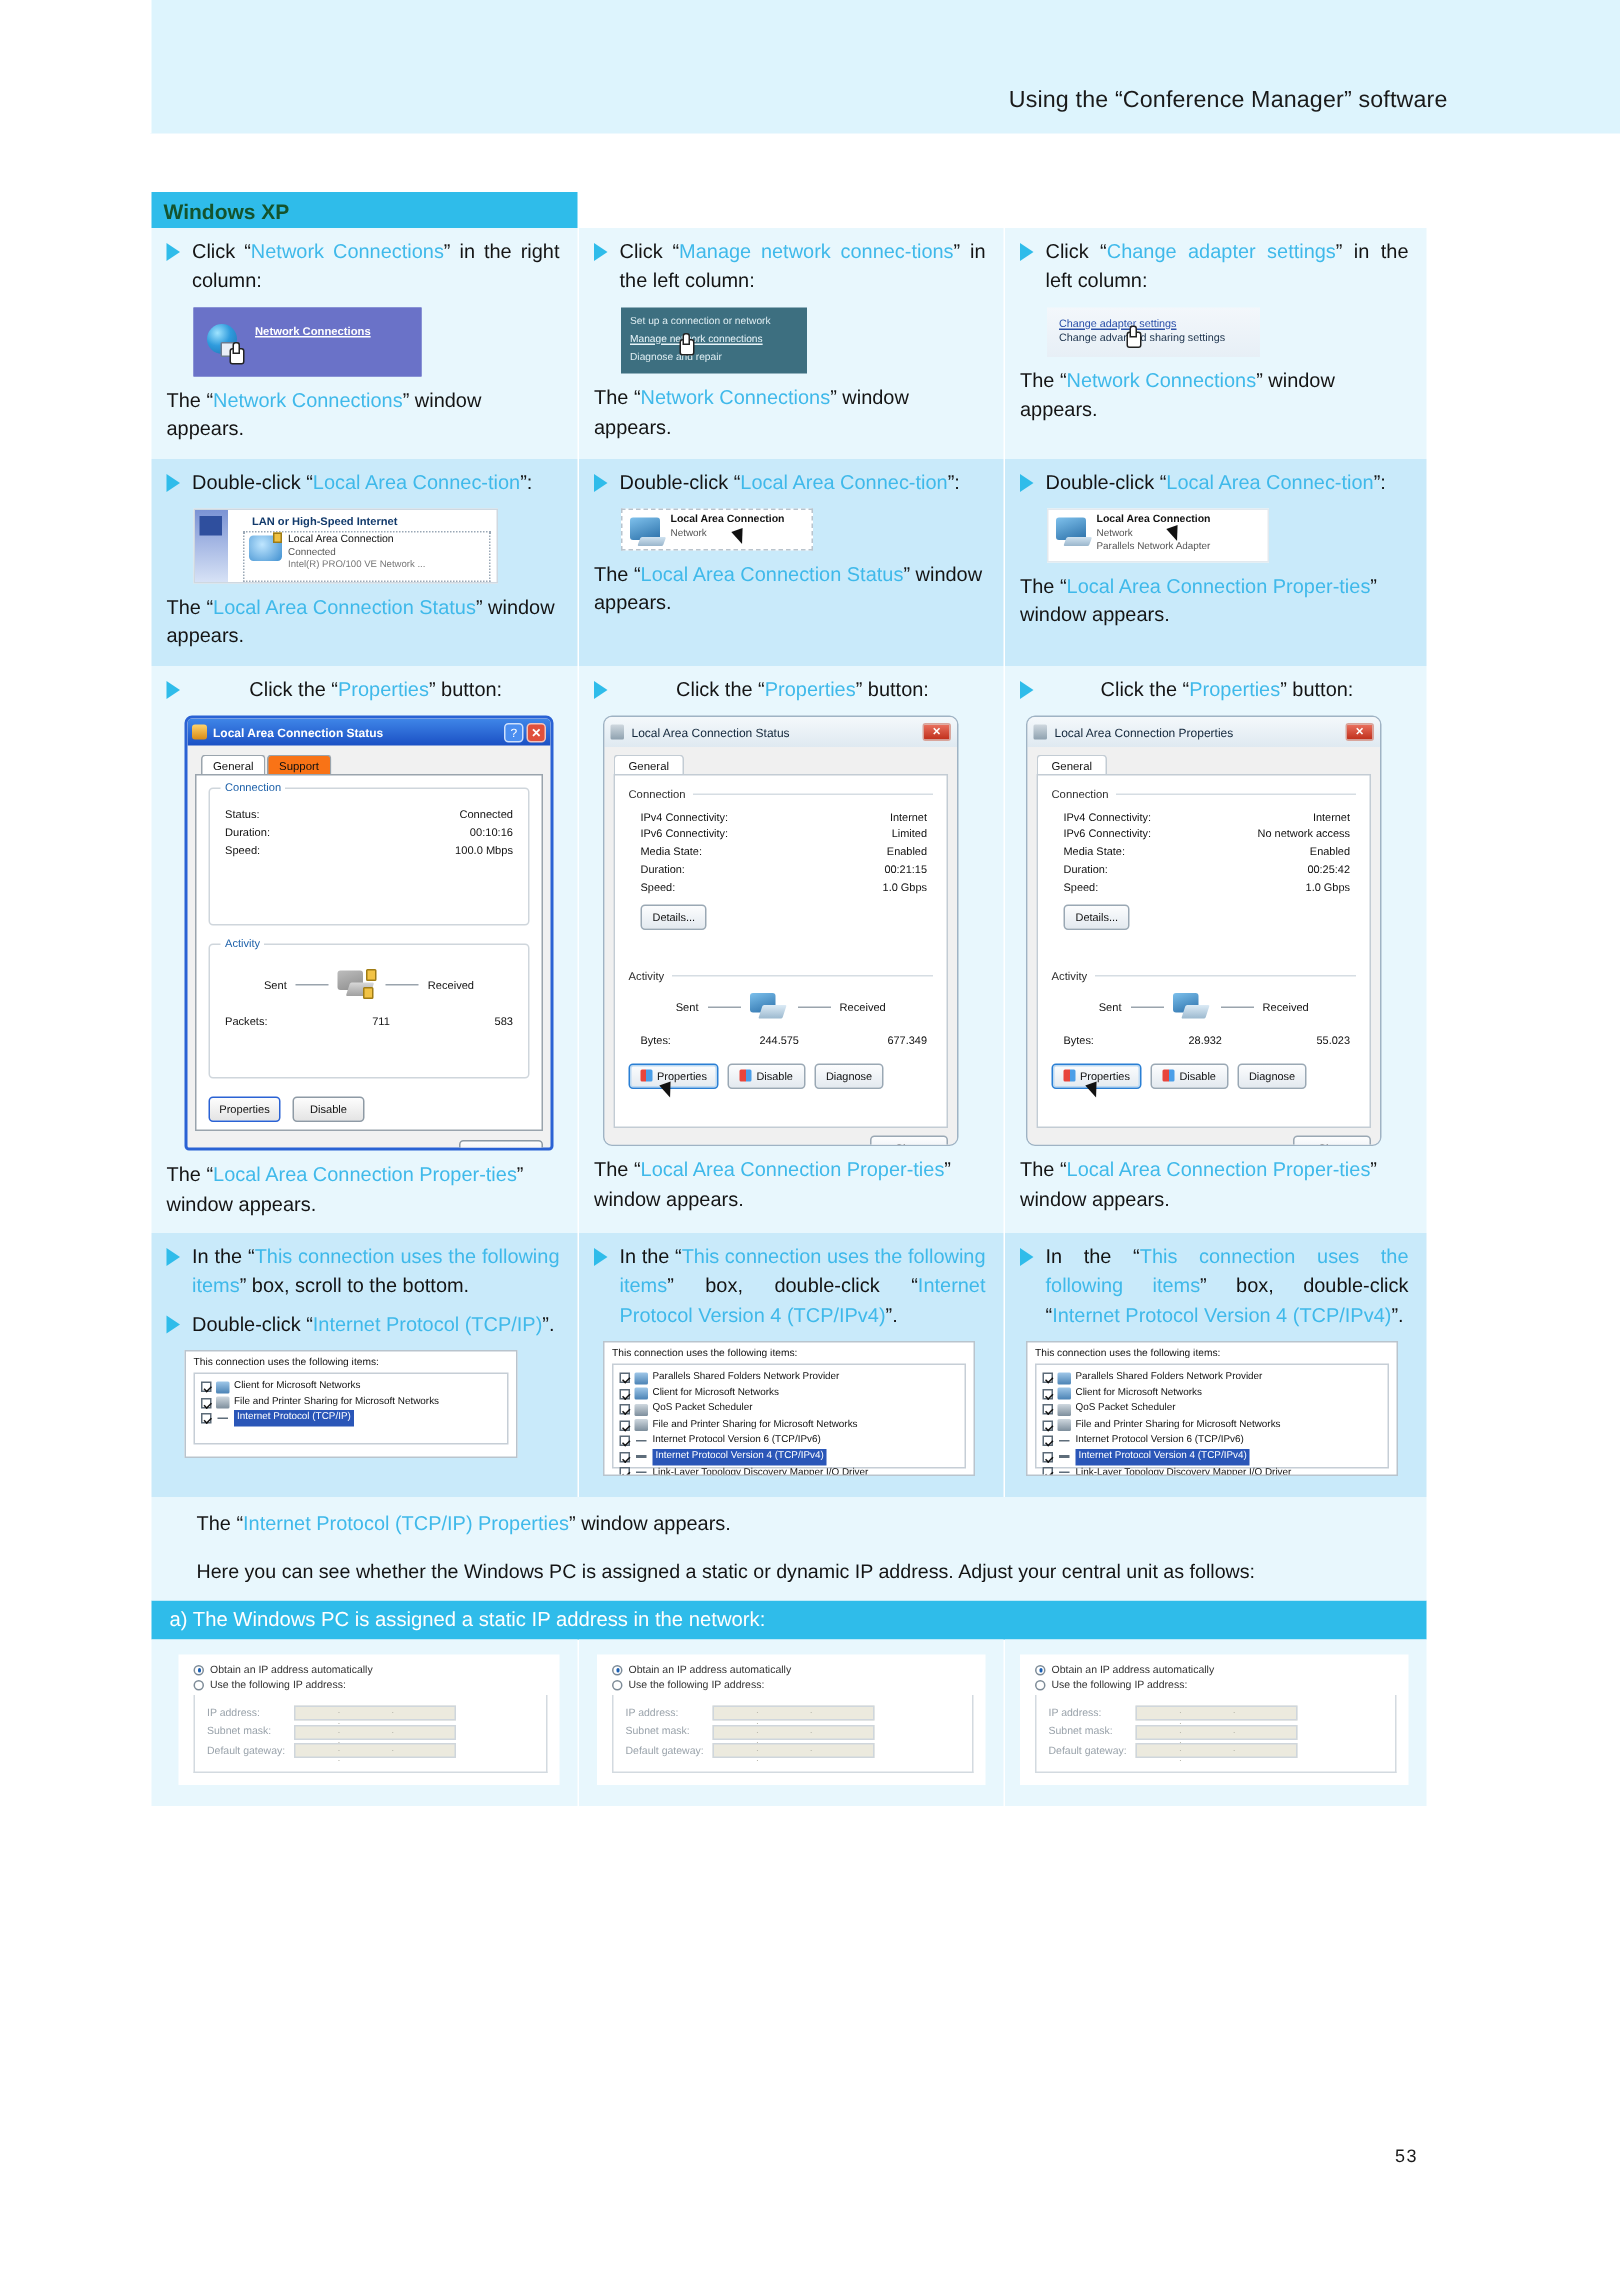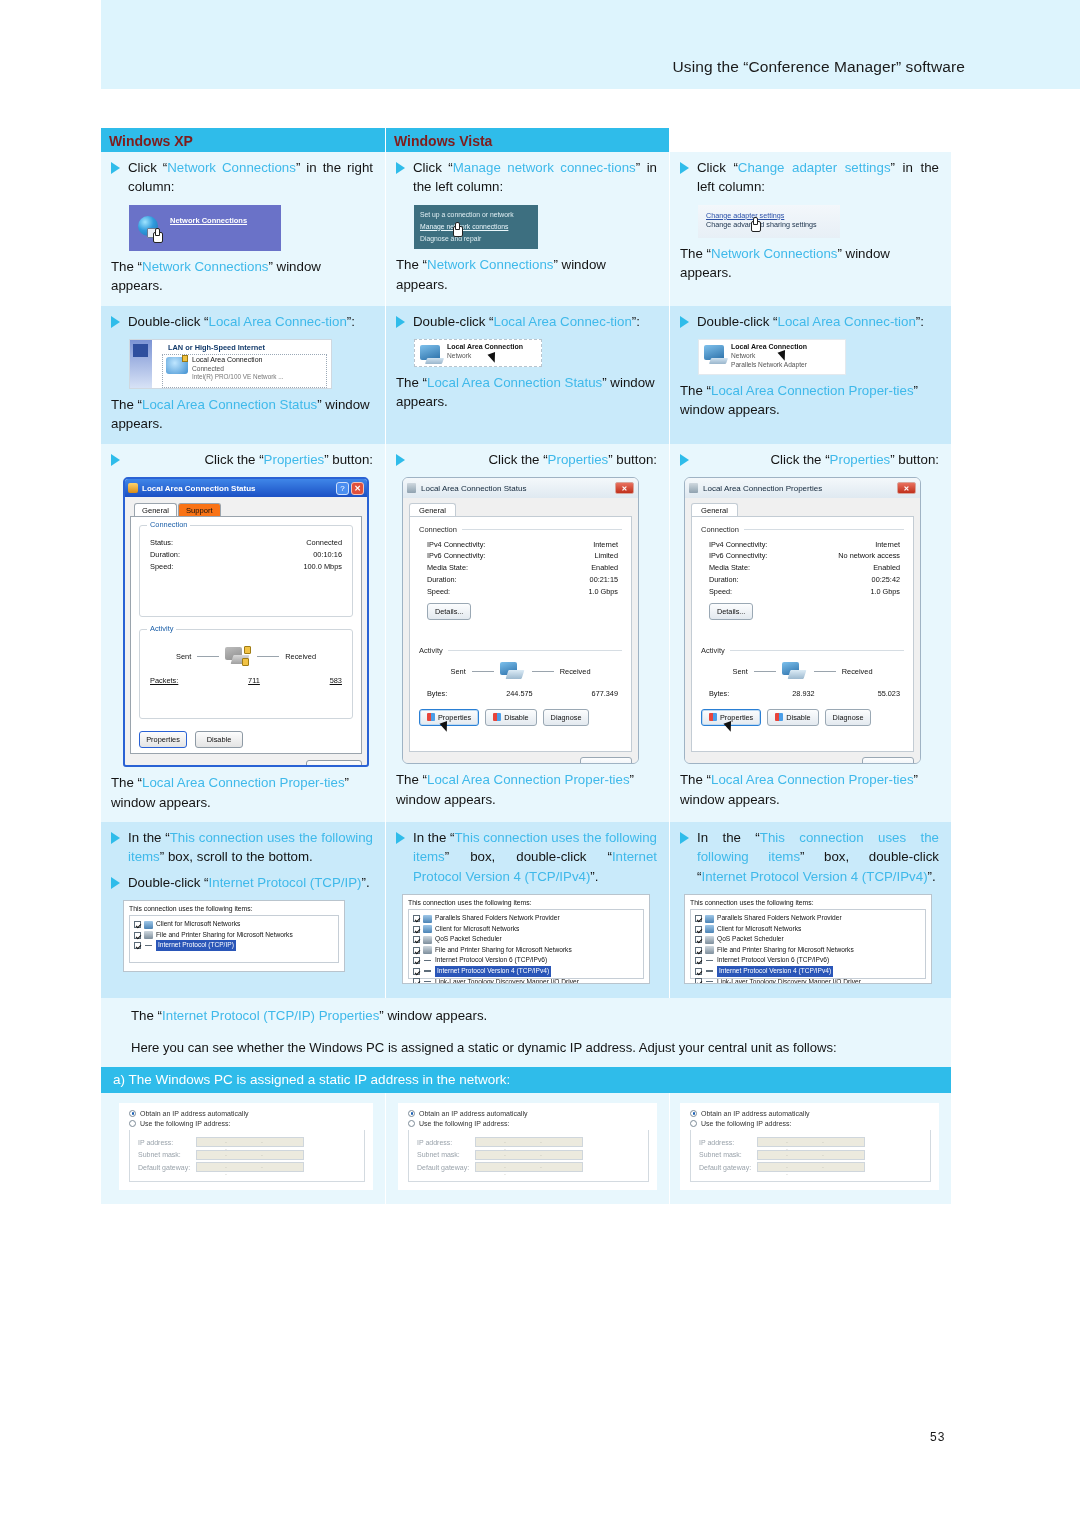--- a/index.html
+++ b/index.html
@@ -24,21 +24,21 @@
   .left-rule{
     position:absolute; left:100px; top:0; width:1px; height:89px; background:#ffffff;
   }
 
   
   .table{
     position:absolute; left:101px; top:128px; width:850px;
   }
   .thead{ display:flex; height:24px; }
   .th{
-    background:#2fbcea; color:#7f1d1d;
+    background:#2fbcea; color:#14532d;
     font-size:14px; font-weight:600;
     padding:2px 0 0 8px;
     display:flex; align-items:center;
   }
   .th.c1{ width:284px; }
   .th.c2{ width:283px; margin-left:1px;}
   .th.c3{ width:281px; margin-left:1px;}
 
   .row{ display:flex; }
   .row.lite .cell{ background:#e8f7fd; }
@@ -59,21 +59,21 @@
     flex:0 0 auto; width:0;height:0;
     border-left:9px solid #2fbcea;
     border-top:6px solid transparent;
     border-bottom:6px solid transparent;
     margin-top:4px;
   }
   .txt{
     font-size:13.3px; line-height:1.46; color:#141414;
     text-align:justify; flex:1;
   }
-  .txt.nojust{ text-align:right; }
+  .txt.nojust{ text-align:center; }
   .hl{ color:#3fb9ea; }
   .plain{
     font-size:13.3px; line-height:1.46; color:#141414;
     margin:6px 0 2px 0;
   }
 
   
   .shot{ margin:8px 0 6px 18px; }
 
   
@@ -277,21 +277,20 @@
 <body>
 
 <div class="header-band"></div>
 <div class="left-rule"></div>
 <div class="header-title">Using the “Conference Manager” software</div>
 
 <div class="table">
 
   <div class="thead">
     <div class="th c1">Windows XP</div>
-    <div class="th c2">Windows Vista</div>
   </div>
 
   <div class="row lite">
 
     <div class="cell c1">
       <div class="bul">
         <div class="tri"></div>
         <div class="txt"><span>Click “</span><span class="hl">Network Connections</span><span>” in the right column:</span></div>
       </div>
       <div class="shot">
@@ -438,21 +437,21 @@
                   <span class="dashline"></span>
                   <span class="act-ico">
                       <i class="pc"></i>
                       <i class="pc2"></i>
                       <i class="lock"></i>
                       <i class="lock2"></i>
                     </span>
                   <span class="dashline"></span>
                   <span class="act-lbl">Received</span>
                 </div>
-                <div class="kv" style="margin-top:8px;text-decoration:underline;">
+                <div class="kv" style="margin-top:8px;">
                   <span>Packets:</span>
                   <span>711</span>
                   <span>583</span>
                 </div>
               </div>
 
               <div style="margin-top:12px;display:flex;gap:8px;">
                 <span class="btn focus">Properties</span>
                 <span class="btn">Disable</span>
               </div>

